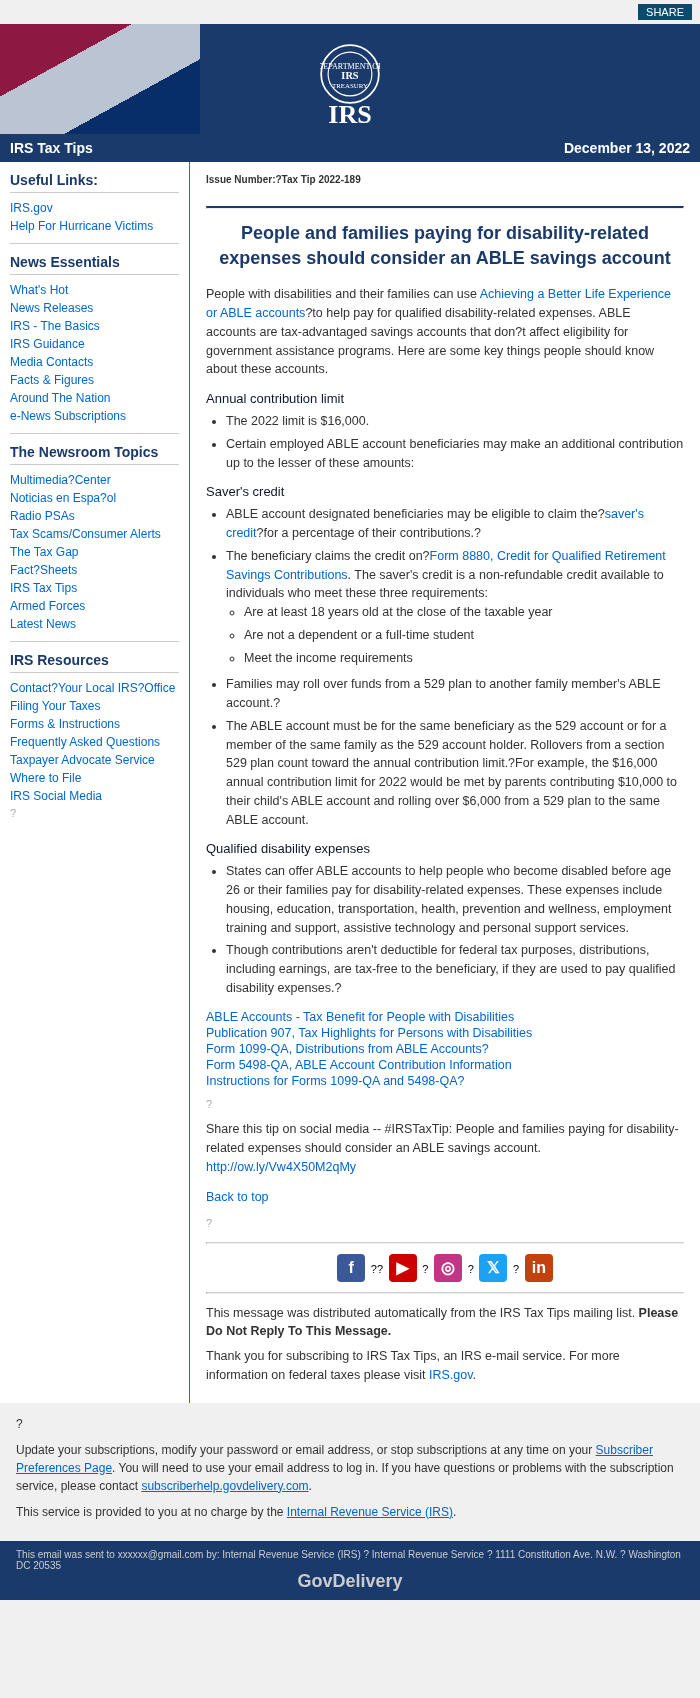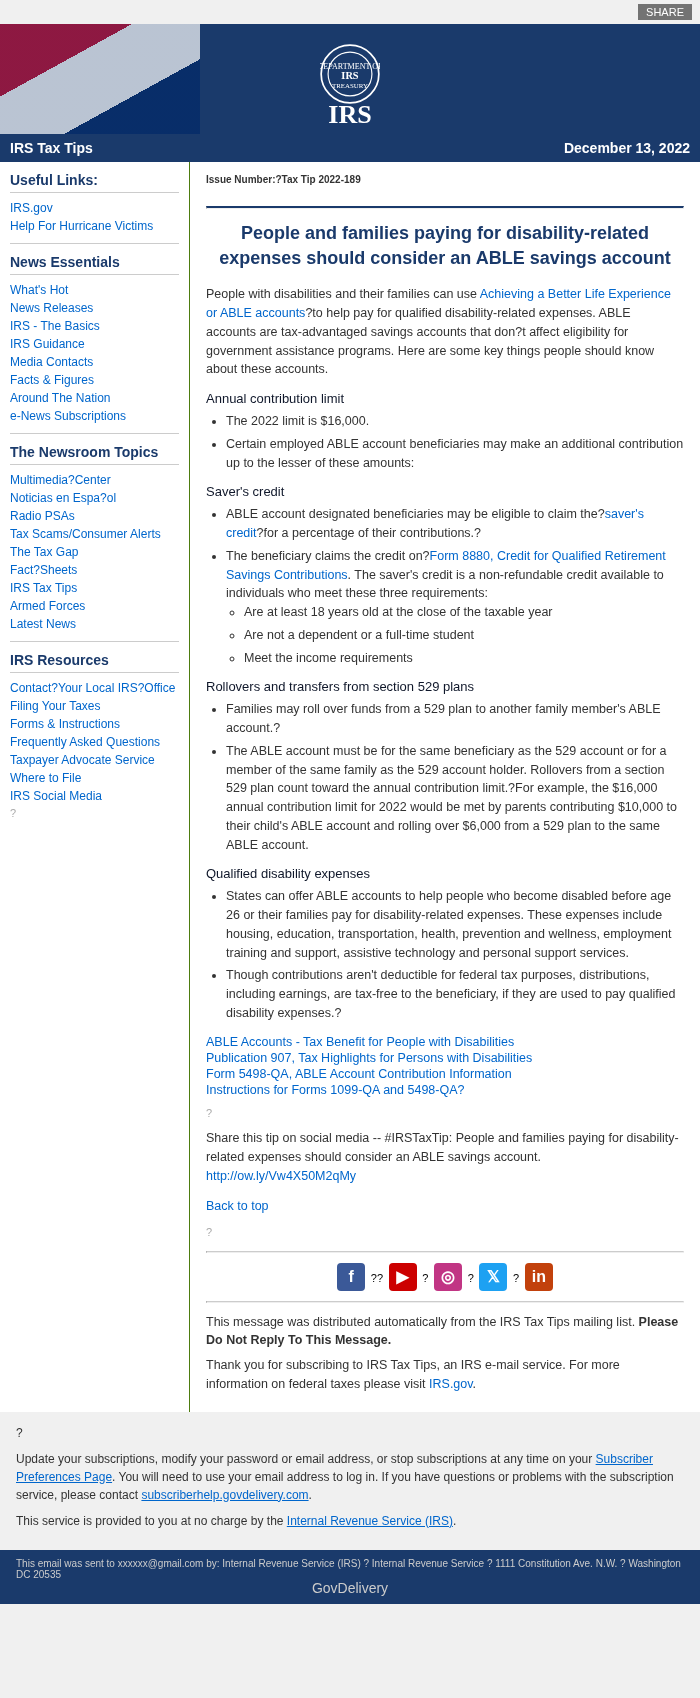--- a/index.html
+++ b/index.html
@@ -1,19 +1,19 @@
 <!DOCTYPE html>
 <html><head>
   <meta charset="utf-8">
   <style>
     * { margin: 0; padding: 0; box-sizing: border-box; }
     body { font-family: Arial, sans-serif; font-size: 13px; background: #f0f0f0; width: 700px; }
 
     .share-bar { text-align: right; padding: 4px 8px; background: #f0f0f0; }
-    .share-btn { background: #737373; color: white; border: none; padding: 2px 8px; font-size: 11px; cursor: pointer; }
+    .share-btn { background: #0c4a6e; color: white; border: none; padding: 2px 8px; font-size: 11px; cursor: pointer; }
 
     .header { background: linear-gradient(to right, #1a3a6b, #1a3a6b); position: relative; overflow: hidden; height: 110px; }
     .header-flag { position: absolute; left: 0; top: 0; width: 200px; height: 110px; background: linear-gradient(to bottom right, #bf0a30 33%, white 33%, white 66%, #002868 66%); opacity: 0.7; }
     .header-logo { position: absolute; left: 50%; transform: translateX(-50%); top: 20px; text-align: center; }
     .header-logo svg { width: 60px; height: 60px; }
 
     .title-bar { background: #1a3a6b; color: white; padding: 6px 10px; display: flex; justify-content: space-between; }
     .title-bar span { font-size: 14px; font-weight: bold; }
 
     .main-layout { display: flex; background: white; }
@@ -47,21 +47,21 @@
     .footer-note { background: #f5f5f5; border-top: 1px solid #ccc; padding: 10px 14px; font-size: 12px; color: #333; }
     .footer-note p { margin-bottom: 6px; line-height: 1.5; }
     .footer-note strong { font-weight: bold; }
 
     .outer-footer { background: #f0f0f0; padding: 12px 16px; font-size: 12px; color: #333; }
     .outer-footer p { margin-bottom: 8px; line-height: 1.5; }
     .outer-footer a { color: #0066cc; }
 
     .bottom-bar { background: #1a3a6b; color: #aaa; padding: 8px 16px; font-size: 10px; display: flex; justify-content: space-between; align-items: center; flex-direction: column; }
     .bottom-bar span { color: #ccc; }
-    .govdelivery-logo { color: white; font-size: 14px; font-weight: normal; }
+    .govdelivery-logo { color: white; font-size: 18px; font-weight: bold; }
 
     .question-mark { color: #aaa; font-size: 11px; margin: 2px 0; }
 
     .back-to-top { color: #0066cc; text-decoration: none; font-size: 12.5px; }
   </style>
 </head>
 <body>
 
 <div class="share-bar">
   <button class="share-btn">SHARE</button>
@@ -145,35 +145,35 @@
       <li>ABLE account designated beneficiaries may be eligible to claim the?<a href="#">saver's credit</a>?for a percentage of their contributions.?</li>
       <li>The beneficiary claims the credit on?<a href="#">Form 8880, Credit for Qualified Retirement Savings Contributions</a>. The saver's credit is a non-refundable credit available to individuals who meet these three requirements:
         <ul>
           <li>Are at least 18 years old at the close of the taxable year</li>
           <li>Are not a dependent or a full-time student</li>
           <li>Meet the income requirements</li>
         </ul>
       </li>
     </ul>
 
-    <h2>Rollovers and transfers from section 529 plans</h2>
     <ul>
       <li>Families may roll over funds from a 529 plan to another family member's ABLE account.?</li>
       <li>The ABLE account must be for the same beneficiary as the 529 account or for a member of the same family as the 529 account holder. Rollovers from a section 529 plan count toward the annual contribution limit.?For example, the $16,000 annual contribution limit for 2022 would be met by parents contributing $10,000 to their child's ABLE account and rolling over $6,000 from a 529 plan to the same ABLE account.</li>
     </ul>
 
     <h2>Qualified disability expenses</h2>
     <ul>
       <li>States can offer ABLE accounts to help people who become disabled before age 26 or their families pay for disability-related expenses. These expenses include housing, education, transportation, health, prevention and wellness, employment training and support, assistive technology and personal support services.</li>
       <li>Though contributions aren't deductible for federal tax purposes, distributions, including earnings, are tax-free to the beneficiary, if they are used to pay qualified disability expenses.?</li>
     </ul>
 
     <div class="more-info">
       <a href="#">ABLE Accounts - Tax Benefit for People with Disabilities</a>
       <a href="#">Publication 907, Tax Highlights for Persons with Disabilities</a>
+      <a href="#">Form 1099-QA, Distributions from ABLE Accounts?</a>
       <a href="#">Form 5498-QA, ABLE Account Contribution Information</a>
       <a href="#">Instructions for Forms 1099-QA and 5498-QA?</a>
     </div>
 
     <p style="color:#aaa; font-size:11px; margin-top:8px;">?</p>
 
     <p style="margin-top:8px; font-size:12.5px;">Share this tip on social media -- #IRSTaxTip: People and families paying for disability-related expenses should consider an ABLE savings account.<br>
     <a href="#">http://ow.ly/Vw4X50M2qMy</a></p>
 
     <p style="margin-top:12px;"><a href="#" class="back-to-top">Back to top</a></p>

